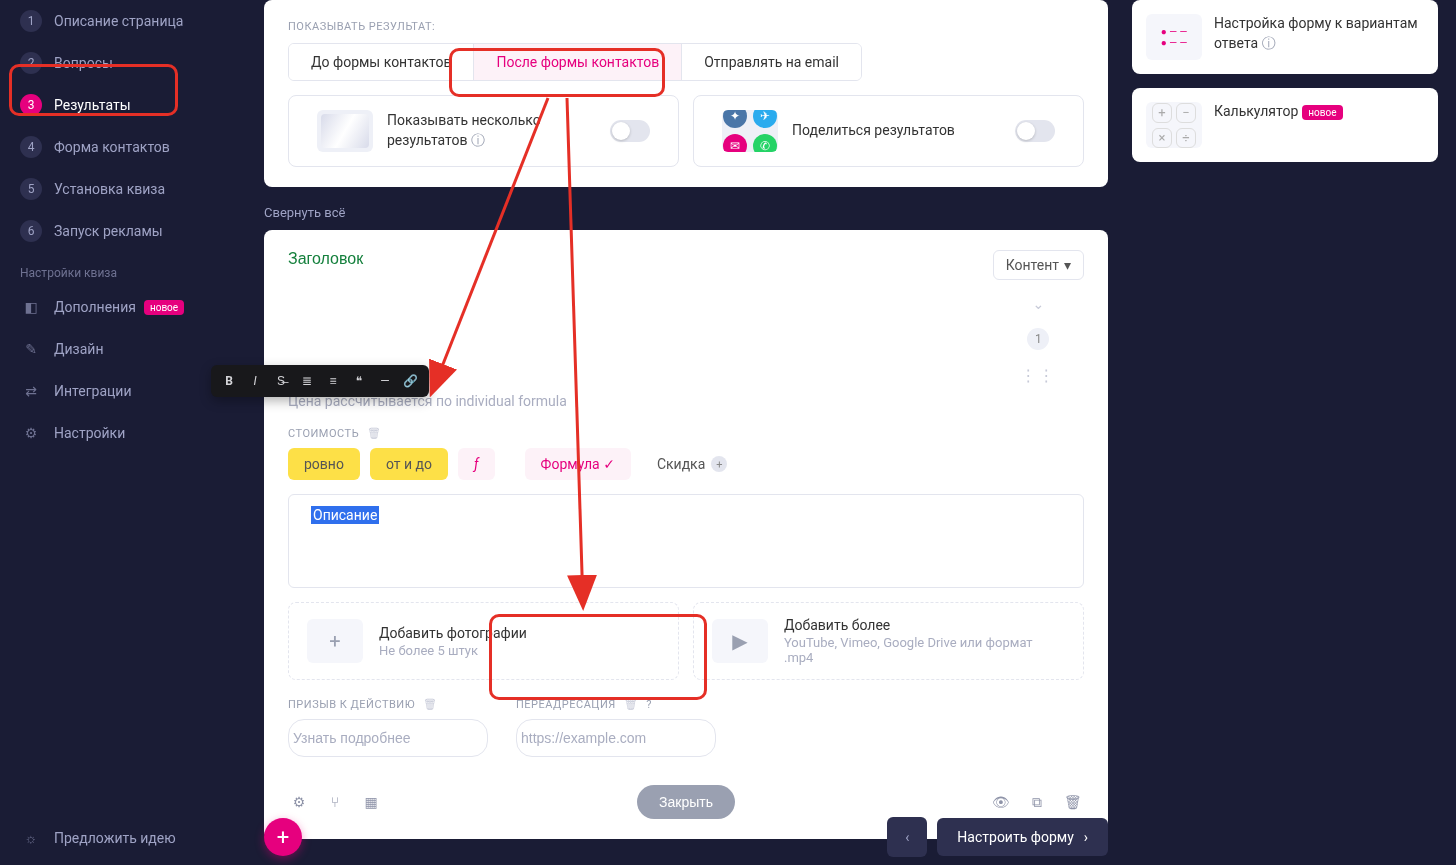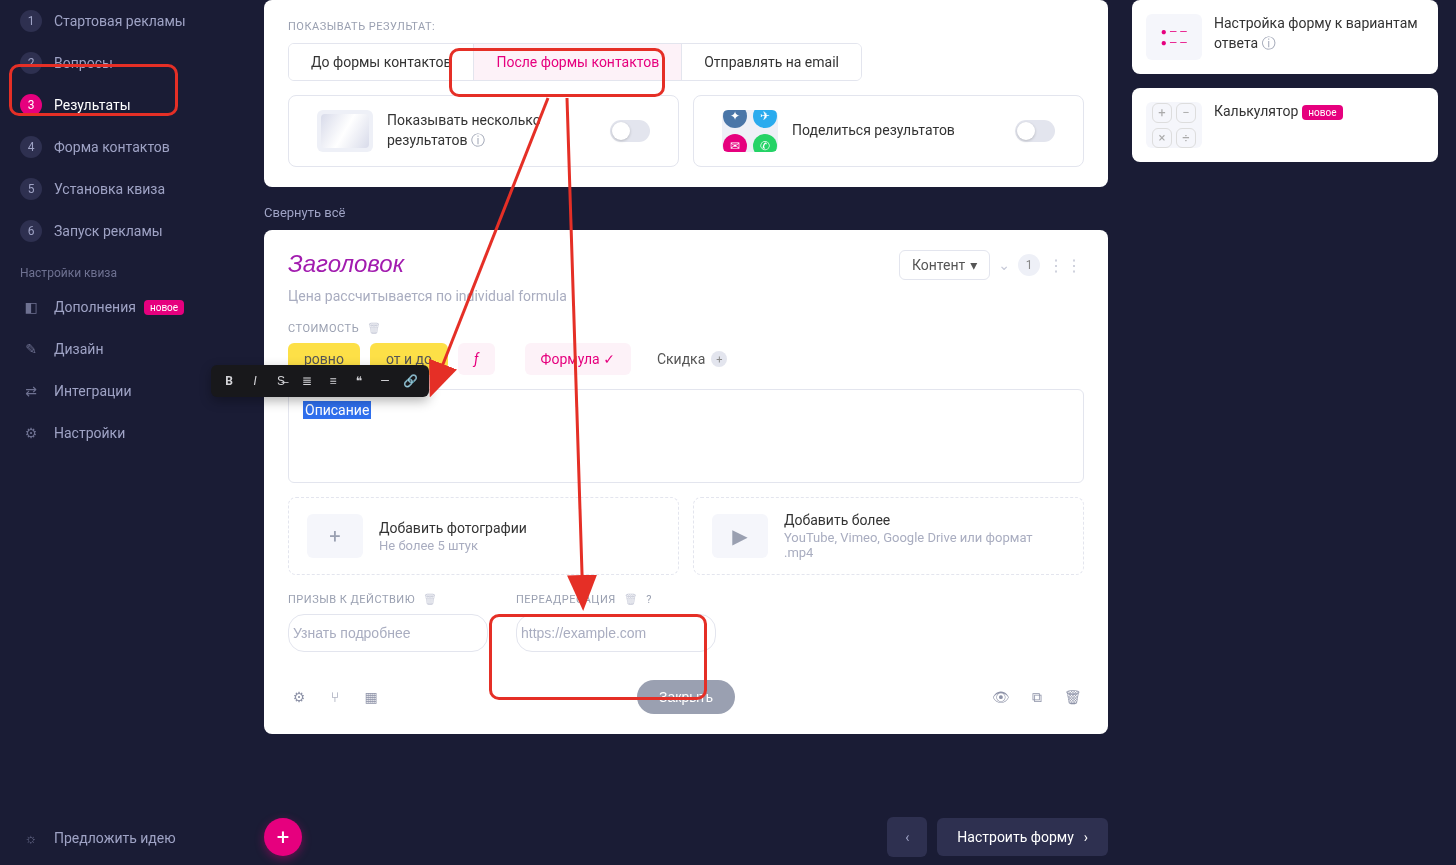--- a/index.html
+++ b/index.html
@@ -33,41 +33,41 @@
 .share-grid { display:grid; grid-template-columns: 24px 24px; gap:6px; }
 .share-grid span { width:24px; height:24px; border-radius:50%; display:flex; align-items:center; justify-content:center; font-size:12px; color:#fff; }
 .opt-text { flex: 1; color: #333; font-size: 14px; line-height:1.4; }
 .opt-text .help { color:#9aa0b1; }
 .toggle { width: 40px; height: 22px; background: #e3e5ee; border-radius: 11px; position: relative; }
 .toggle::after { content: ''; width: 18px; height: 18px; background: #fff; border-radius: 50%; position: absolute; top: 2px; left: 2px; box-shadow: 0 1px 3px rgba(0,0,0,.2); }
 
 .collapse-all { color: #9fa3c5; font-size: 13px; margin: 4px 0 10px; cursor: pointer; display: inline-block; }
 
 .editor-header { display: flex; align-items: flex-start; justify-content: space-between; margin-bottom: 8px; }
-.title-input { font-size: 24px; font-weight: 500; color: #a21caf; border: none; outline: none; width: 60%; font-style: italic; }
+.title-input { font-size: 16px; font-weight: 500; color: #15803d; border: none; outline: none; width: 60%; }
 .subtitle { color: #a9adc0; font-size: 14px; margin-bottom: 18px; }
-.row-controls { display: flex; align-items: center; gap: 8px; }
+.row-controls { display: flex; align-items: center; gap: 16px; flex-direction: column; }
 .dropdown { border: 1px solid #e3e5ee; border-radius: 6px; padding: 6px 12px; color: #555; cursor: pointer; display: flex; align-items: center; gap: 5px;}
 .badge-num { width: 22px; height: 22px; border-radius: 50%; background: #eef0f7; color: #888; display: flex; align-items: center; justify-content: center; font-size: 12px; }
 .drag-handle { color: #c7cad8; cursor: grab; font-size: 16px; letter-spacing:2px; }
 
 .field-label { font-size: 11px; color: #9aa0b1; letter-spacing: .5px; text-transform: uppercase; margin-bottom: 8px; display: flex; align-items: center; gap: 8px; }
 .trash-mini { color: #c7cad8; cursor: pointer; }
 .chip-row { display: flex; gap: 10px; align-items: center; margin-bottom: 14px; }
 .chip { padding: 8px 16px; border-radius: 6px; font-size: 14px; cursor: pointer; background: #fde047; color: #555; }
 .chip.pink { color: #e6007e; background: #fdf2f8; }
 .chip.gap { margin-left: 20px; }
 .chip-plain { padding: 8px 16px; color: #555; cursor: pointer; display:flex; align-items:center; gap:6px; }
 .plus-circ { width:16px; height:16px; border-radius:50%; background:#e3e5ee; color:#888; display:flex; align-items:center; justify-content:center; font-size:11px; }
 
 .rte-toolbar { position: absolute; background: #18181b; color: #fff; border-radius: 6px; display: flex; padding: 4px 6px; gap: 2px; z-index: 20; box-shadow:0 4px 12px rgba(0,0,0,.3); }
 .rte-btn { width: 24px; height: 24px; display: flex; align-items: center; justify-content: center; cursor: pointer; color: #d4d4d8; font-size: 12px; border-radius:4px; }
 
 .textarea { width: 100%; border: 1px solid #e3e5ee; border-radius: 6px; padding: 12px 14px; min-height: 94px; font-size: 14px; resize: none; outline: none; }
-.textarea .sel { background: #2f6fed; color: #fff; padding: 1px 2px; }
+.textarea .sel { background: #2f6fed; color: #fff; padding: 1px 2px; margin-left: 8px; }
 
 .media-row { display: flex; gap: 14px; margin-top: 14px; }
 .media-card { flex: 1; border: 1px dashed #e3e5ee; border-radius: 8px; padding: 14px 18px; display: flex; align-items: center; gap: 16px; }
 .media-icon { width: 56px; height: 44px; background: #f5f6fb; border-radius: 6px; display: flex; align-items: center; justify-content: center; color: #9aa0b1; font-size: 20px; }
 .media-text .t { color: #333; font-size: 14px; }
 .media-text .s { color: #a9adc0; font-size: 13px; margin-top:2px; }
 
 .two-col { display: flex; gap: 28px; margin-top: 18px; }
 .two-col > div { flex: 0 0 200px; }
 .input { width: 100%; border: 1px solid #e3e5ee; border-radius: 16px; padding: 10px 4px; font-size: 14px; outline: none; }
@@ -99,21 +99,21 @@
 .overlay-svg { position: absolute; top: 0; left: 0; width: 1456px; height: 865px; pointer-events: none; z-index: 30; }
 </style>
 </head>
 <body>
 
 <div class="app">
 
   <div class="sidebar">
     <div class="nav-item">
         <span class="nav-num">1</span>
-        <span>Стартовая рекламы</span>
+        <span>Описание страница</span>
       </div>
     <div class="nav-item">
         <span class="nav-num">2</span>
         <span>Вопросы</span>
       </div>
     <div class="nav-item active">
         <span class="nav-num">3</span>
         <span>Результаты</span>
       </div>
     <div class="nav-item">

